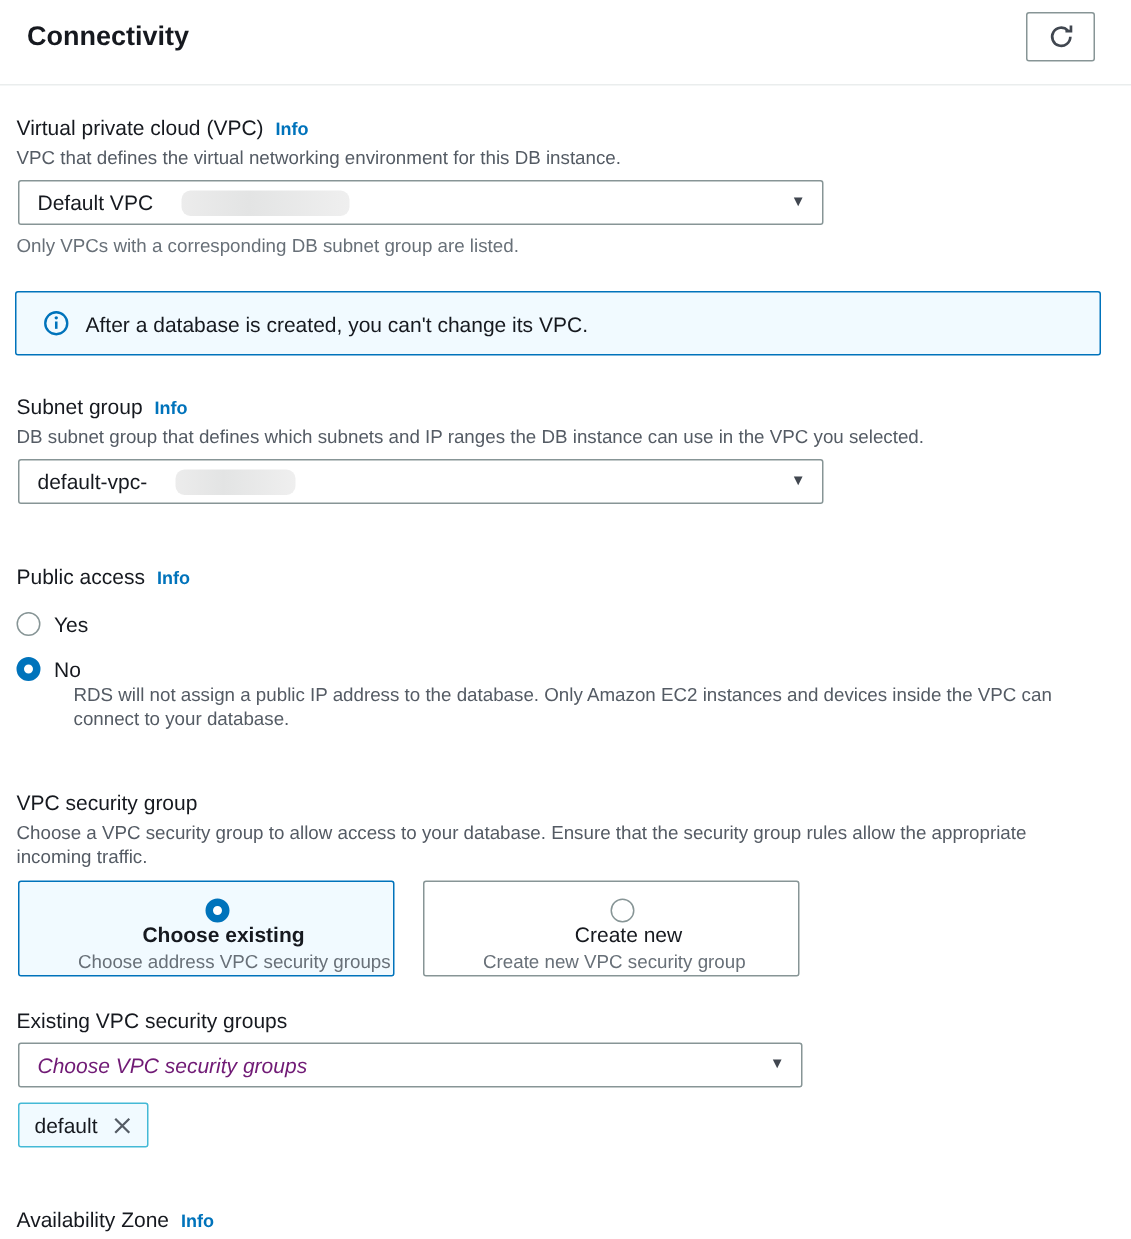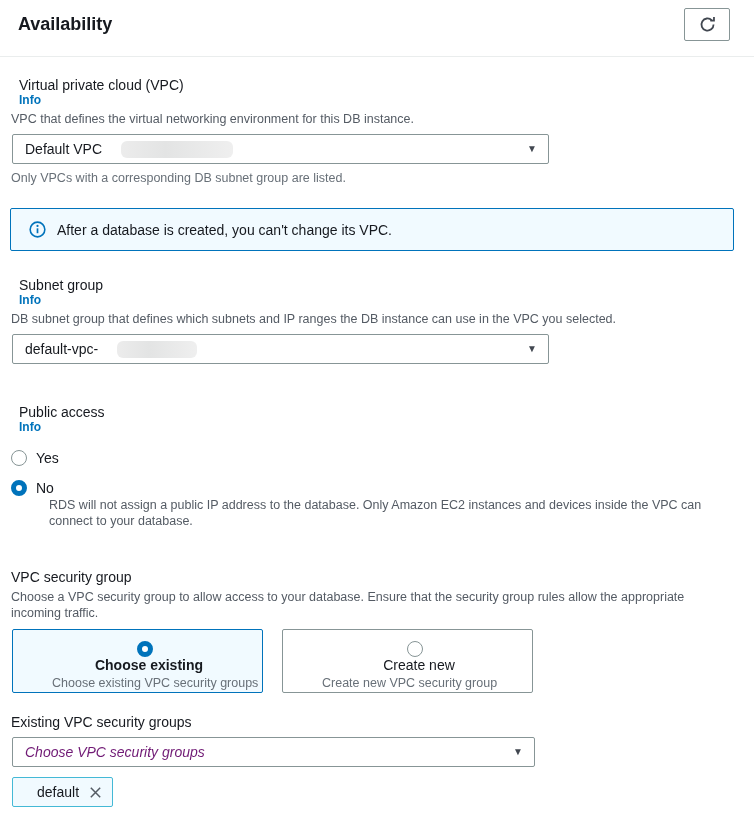--- a/index.html
+++ b/index.html
@@ -28,21 +28,21 @@
     background: #ffffff;
     border: 1px solid #879596;
     border-radius: 2px;
     display: flex; align-items: center; justify-content: center;
     cursor: pointer;
   }
 
   
   .content { padding: 20px 20px 0 11px; }
 
-  .field-label-row { display: flex; align-items: baseline; flex-direction: column; }
+  .field-label-row { display: flex; align-items: baseline; }
   .field-label { font-size: 14px; color: #16191f; }
   .info-link {
     font-size: 12px; font-weight: bold; color: #0073bb;
     margin-left: 8px; text-decoration: none; cursor: pointer;
   }
   .field-desc {
     font-size: 12.5px; color: #545b64;
     margin-top: 4px; line-height: 16px;
   }
   .helper-text {
@@ -115,40 +115,40 @@
   .card.selected { border-color: #0073bb; background: #f1faff; }
   .card + .card { margin-left: 19px; }
   .card-top { display: flex; align-items: center; flex-direction: column; }
   .card-title { font-size: 14px; font-weight: bold; margin-left: 9px; }
   .card-sub { font-size: 12.5px; color: #687078; margin: 3px 0 0 25px; }
 
   
   .token {
     margin-top: 10px; margin-left: 1px;
     display: inline-flex; align-items: center;
-    height: 30px; padding: 0 9px 0 24px;
+    height: 30px; padding: 0 9px 0 10px;
     border: 1px solid #44b9d6; border-radius: 2px;
     background: #f1faff;
   }
   .token-label { font-size: 14px; color: #16191f; }
   .token-close {
     margin-left: 9px; display: flex; align-items: center;
     cursor: pointer; background: none; border: none; padding: 0;
   }
 
   
   .mt-section-lg { margin-top: 26px; }
   .mt-section-md { margin-top: 40px; }
   .mt-section-sm { margin-top: 21px; }
 </style>
 </head>
 <body>
 
 <div class="header">
-  <div class="header-title">Availability</div>
+  <div class="header-title">Connectivity</div>
   <button class="refresh-btn">
     <span style="display:flex;">
       <svg width="19" height="19" viewBox="0 0 16 16" fill="none">
         <path d="M13.1 8a5.1 5.1 0 1 1-1.45-3.55" stroke="#414750" stroke-width="1.5" fill="none"></path>
         <path d="M13.45 1.7v3.1h-3.1" stroke="#414750" stroke-width="1.5" fill="none"></path>
       </svg>
     </span>
   </button>
 </div>
 
@@ -215,21 +215,21 @@
       <span class="field-label">VPC security group</span>
     </div>
     <div class="field-desc" style="max-width:676px;">Choose a VPC security group to allow access to your database. Ensure that the security group rules allow the appropriate incoming traffic.</div>
 
     <div class="cards">
       <div class="card selected">
         <div class="card-top">
           <span class="radio checked"></span>
           <span class="card-title">Choose existing</span>
         </div>
-        <div class="card-sub">Choose existing VPC security groups</div>
+        <div class="card-sub">Choose address VPC security groups</div>
       </div>
       <div class="card">
         <div class="card-top">
           <span class="radio"></span>
           <span class="card-title" style="font-weight:normal;">Create new</span>
         </div>
         <div class="card-sub">Create new VPC security group</div>
       </div>
     </div>
   </div>

